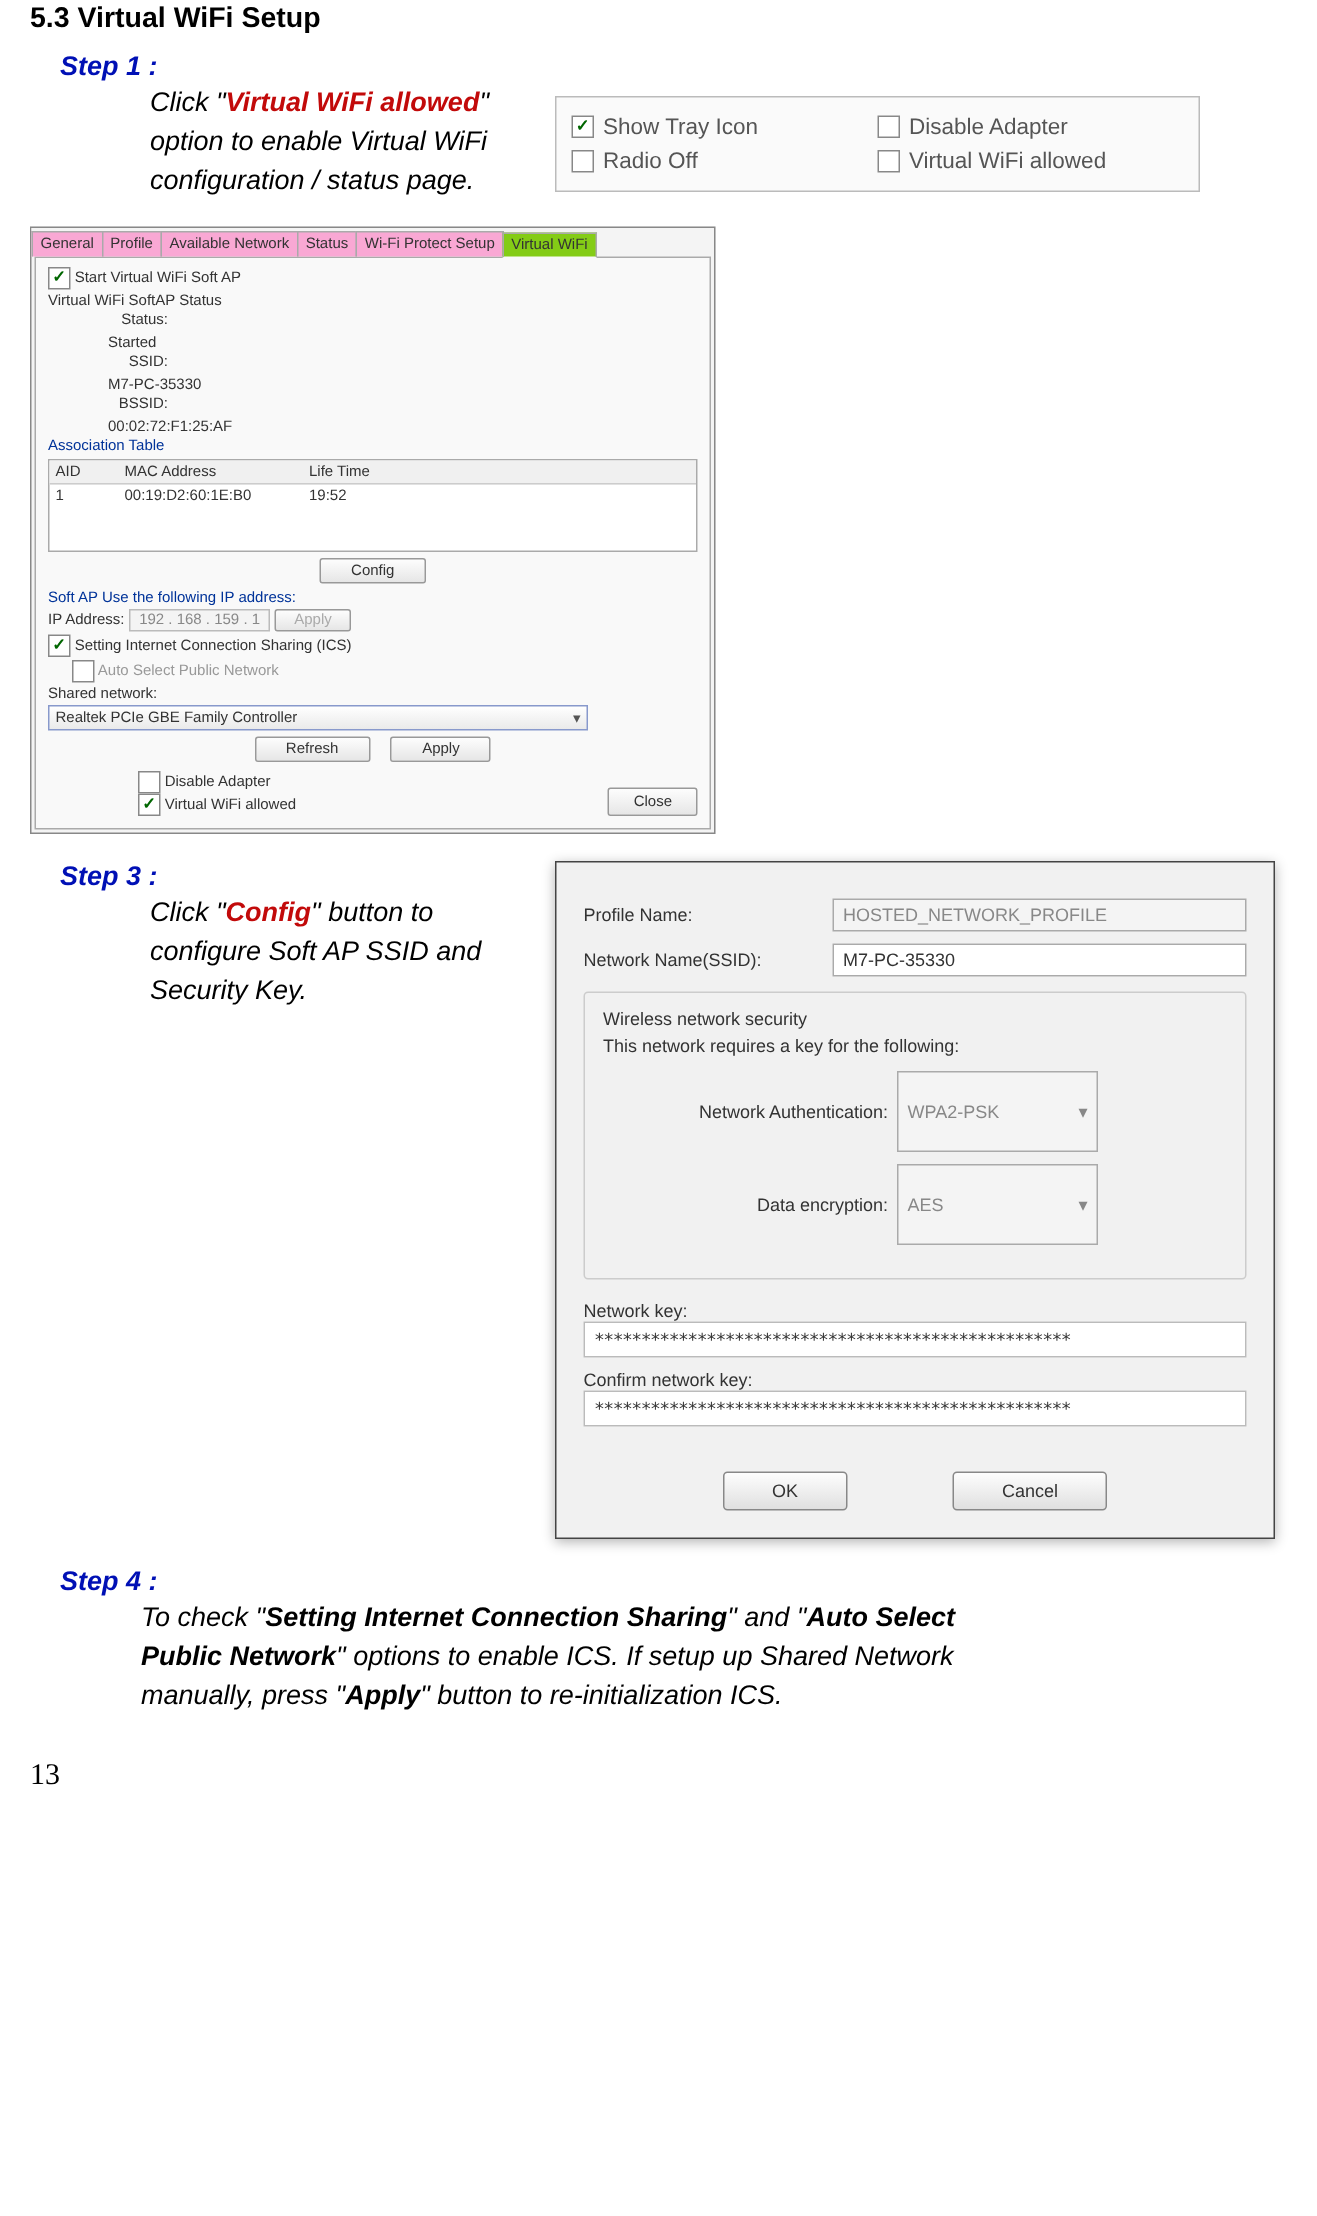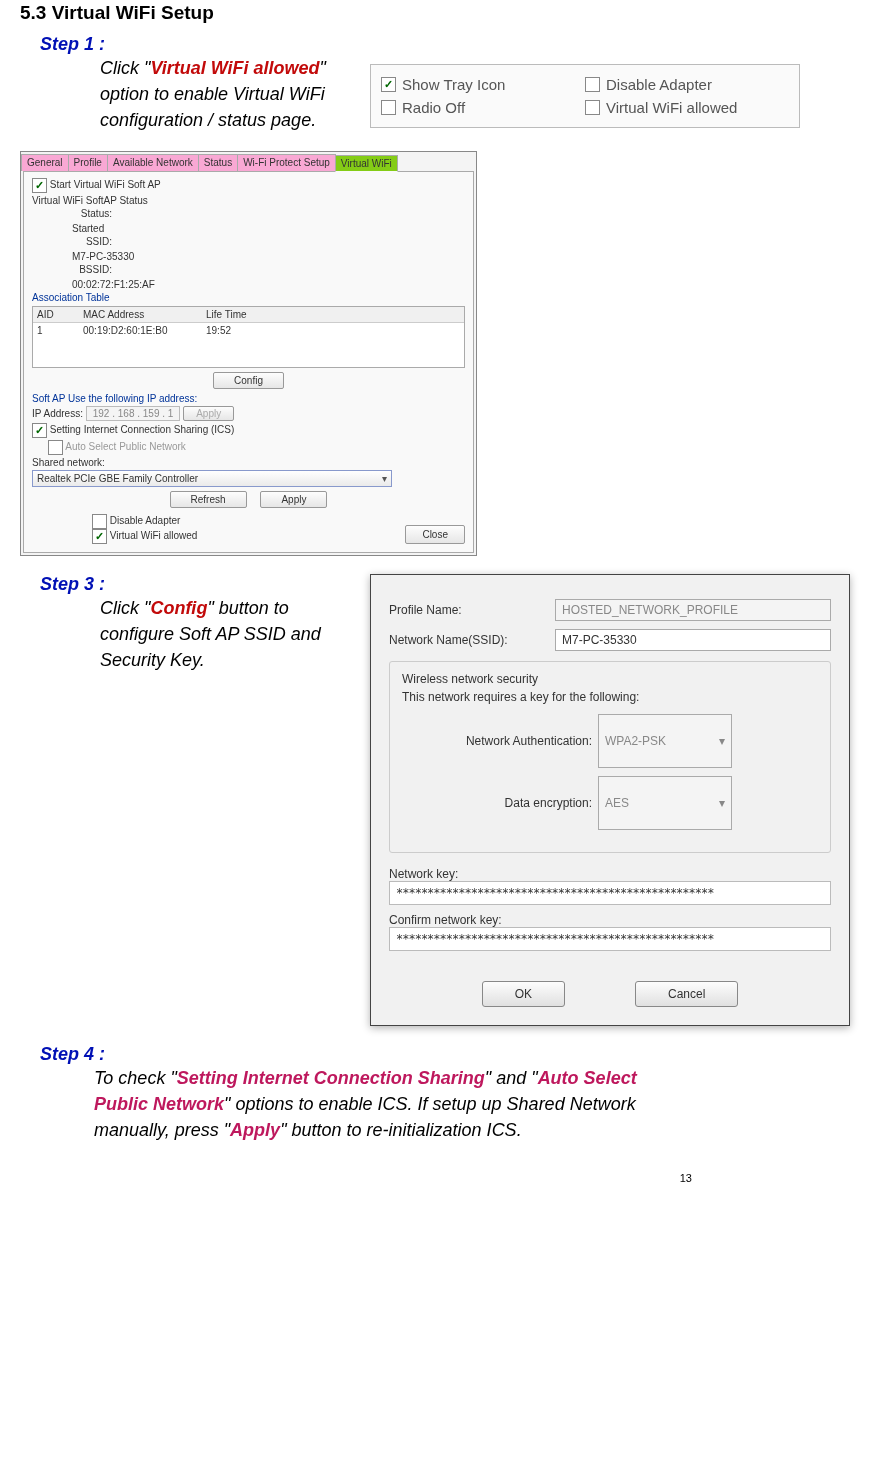--- a/index.html
+++ b/index.html
@@ -271,37 +271,37 @@
   }
   .fig3 .footer .btn {
     border:1px solid #888;
     background:linear-gradient(#fdfdfd,#e0e0e0);
     padding:5px 32px;
     border-radius:3px;
     font-size:12px;
   }
 
   .page-number {
-    text-align:right;
-    font-family: Liberation Sans, sans-serif;
-    font-size: 11px;
+    text-align:left;
+    font-family: Liberation Serif, serif;
+    font-size: 20px;
     margin-top: 28px;
   }
 
   
   .step4-body {
     margin-left: 74px;
     font-family: 'Trebuchet MS', Verdana, sans-serif;
     font-size: 18px;
     font-style: italic;
     line-height: 1.45;
     color:#000;
     padding-right: 6px;
   }
-  .step4-body .bold-red { color:#be185d; font-weight:bold;}
+  .step4-body .bold-red { color:#000000; font-weight:bold;}
 </style>
 </head>
 <body>
 
 <div class="page">
 
   <div class="section-title">5.3 Virtual WiFi Setup</div>
 
   <div class="row">
     <div class="col-left">

